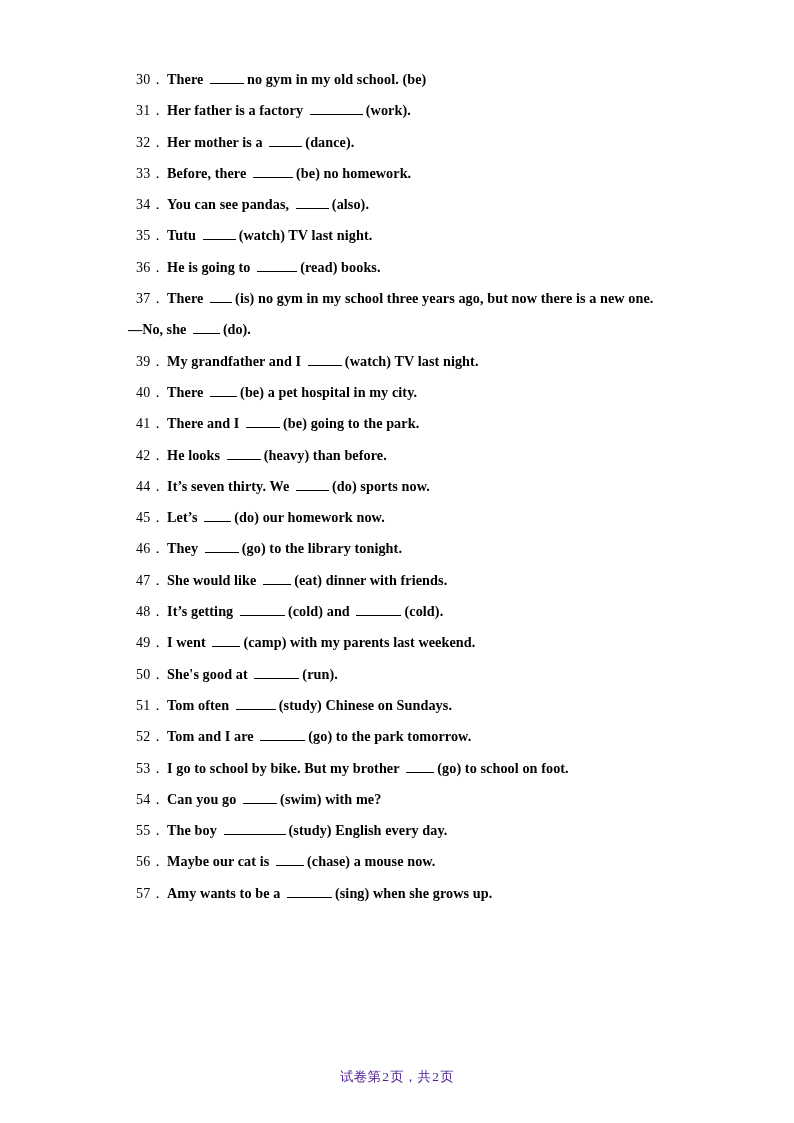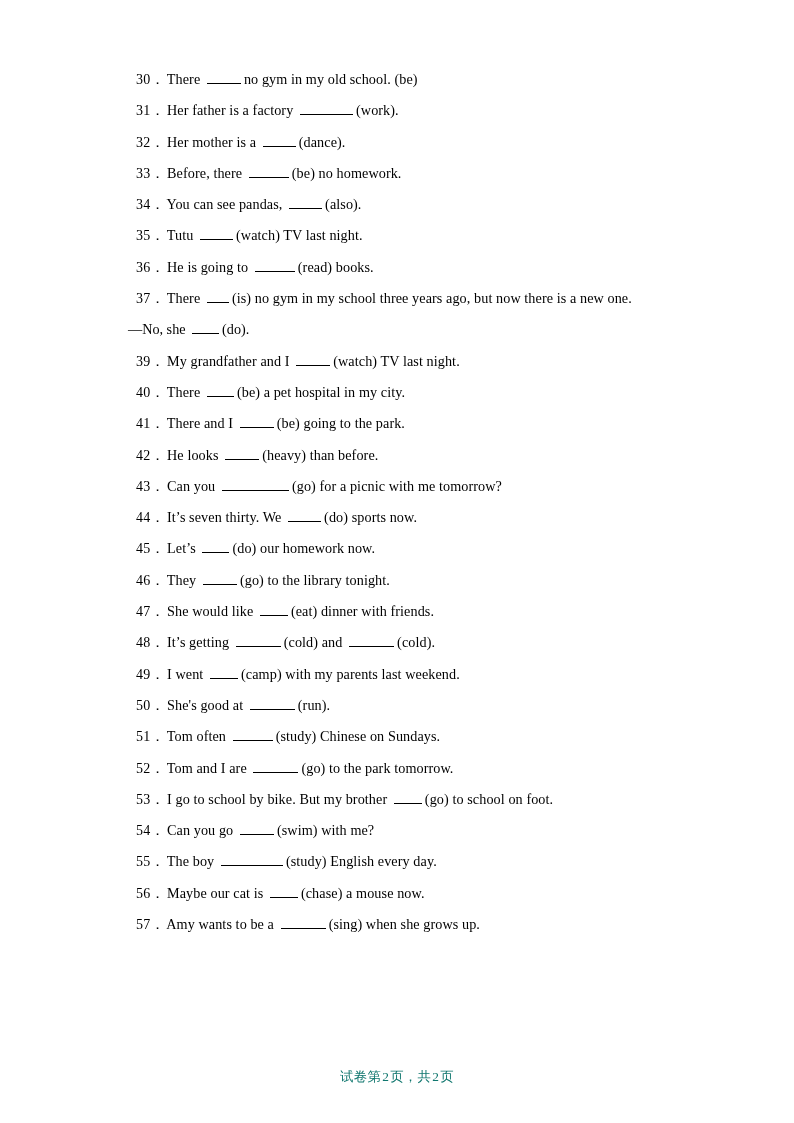--- a/index.html
+++ b/index.html
@@ -39,20 +39,21 @@
   .q-num {
     font-size: 14px;
     letter-spacing: 0.2px;
   }
   .q-num::after {
     content: "．";
     letter-spacing: -1px;
   }
   .q-text {
     font-size: 14.2px;
+    font-weight: bold;
   }
   
   .cont-line {
     font-size: 14.2px;
     line-height: 31.3px;
     white-space: nowrap;
     margin-left: -8px;
   }
   .blank {
     display: inline-block;
@@ -62,21 +63,21 @@
     margin: 0 3px;
   }
   .footer {
     position: absolute;
     left: 0;
     top: 1068px;
     width: 794px;
     text-align: center;
     font-size: 13.4px;
     font-family: "DejaVu Sans", "Liberation Sans", sans-serif;
-    color: #0f766e;
+    color: #4c1d95;
     letter-spacing: 0.3px;
   }
   .footer .num {
     font-family: "Liberation Serif", "DejaVu Serif", serif;
     padding: 0 1px;
   }
 </style>
 </head>
 <body>
 
@@ -89,21 +90,20 @@
       <div class="q-line"><span class="q-num">33</span> <span class="q-text">Before, there</span> <span class="blank" style="width: 40px;"></span><span class="q-text">(be) no homework.</span></div>
       <div class="q-line"><span class="q-num">34</span> <span class="q-text">You can see pandas,</span> <span class="blank" style="width: 33px;"></span><span class="q-text">(also).</span></div>
       <div class="q-line"><span class="q-num">35</span> <span class="q-text">Tutu</span> <span class="blank" style="width: 33px;"></span><span class="q-text">(watch) TV last night.</span></div>
       <div class="q-line"><span class="q-num">36</span> <span class="q-text">He is going to</span> <span class="blank" style="width: 40px;"></span><span class="q-text">(read) books.</span></div>
       <div class="q-line"><span class="q-num">37</span> <span class="q-text">There</span> <span class="blank" style="width: 22px;"></span><span class="q-text">(is) no gym in my school three years ago, but now there is a new one.</span></div>
       <div class="cont-line"><span class="q-text">—No, she</span> <span class="blank" style="width: 27px;"></span><span class="q-text">(do).</span></div>
       <div class="q-line"><span class="q-num">39</span> <span class="q-text">My grandfather and I</span> <span class="blank" style="width: 34px;"></span><span class="q-text">(watch) TV last night.</span></div>
       <div class="q-line"><span class="q-num">40</span> <span class="q-text">There</span> <span class="blank" style="width: 27px;"></span><span class="q-text">(be) a pet hospital in my city.</span></div>
       <div class="q-line"><span class="q-num">41</span> <span class="q-text">There and I</span> <span class="blank" style="width: 34px;"></span><span class="q-text">(be) going to the park.</span></div>
       <div class="q-line"><span class="q-num">42</span> <span class="q-text">He looks</span> <span class="blank" style="width: 34px;"></span><span class="q-text">(heavy) than before.</span></div>
-      <div class="q-line"><span class="q-num">43</span> <span class="q-text">Can you</span> <span class="blank" style="width: 67px;"></span><span class="q-text">(go) for a picnic with me tomorrow?</span></div>
       <div class="q-line"><span class="q-num">44</span> <span class="q-text">It’s seven thirty. We</span> <span class="blank" style="width: 33px;"></span><span class="q-text">(do) sports now.</span></div>
       <div class="q-line"><span class="q-num">45</span> <span class="q-text">Let’s</span> <span class="blank" style="width: 27px;"></span><span class="q-text">(do) our homework now.</span></div>
       <div class="q-line"><span class="q-num">46</span> <span class="q-text">They</span> <span class="blank" style="width: 34px;"></span><span class="q-text">(go) to the library tonight.</span></div>
       <div class="q-line"><span class="q-num">47</span> <span class="q-text">She would like</span> <span class="blank" style="width: 28px;"></span><span class="q-text">(eat) dinner with friends.</span></div>
       <div class="q-line"><span class="q-num">48</span> <span class="q-text">It’s getting</span> <span class="blank" style="width: 45px;"></span><span class="q-text">(cold) and</span> <span class="blank" style="width: 45px;"></span><span class="q-text">(cold).</span></div>
       <div class="q-line"><span class="q-num">49</span> <span class="q-text">I went</span> <span class="blank" style="width: 28px;"></span><span class="q-text">(camp) with my parents last weekend.</span></div>
       <div class="q-line"><span class="q-num">50</span> <span class="q-text">She's good at</span> <span class="blank" style="width: 45px;"></span><span class="q-text">(run).</span></div>
       <div class="q-line"><span class="q-num">51</span> <span class="q-text">Tom often</span> <span class="blank" style="width: 40px;"></span><span class="q-text">(study) Chinese on Sundays.</span></div>
       <div class="q-line"><span class="q-num">52</span> <span class="q-text">Tom and I are</span> <span class="blank" style="width: 45px;"></span><span class="q-text">(go) to the park tomorrow.</span></div>
       <div class="q-line"><span class="q-num">53</span> <span class="q-text">I go to school by bike. But my brother</span> <span class="blank" style="width: 28px;"></span><span class="q-text">(go) to school on foot.</span></div>

